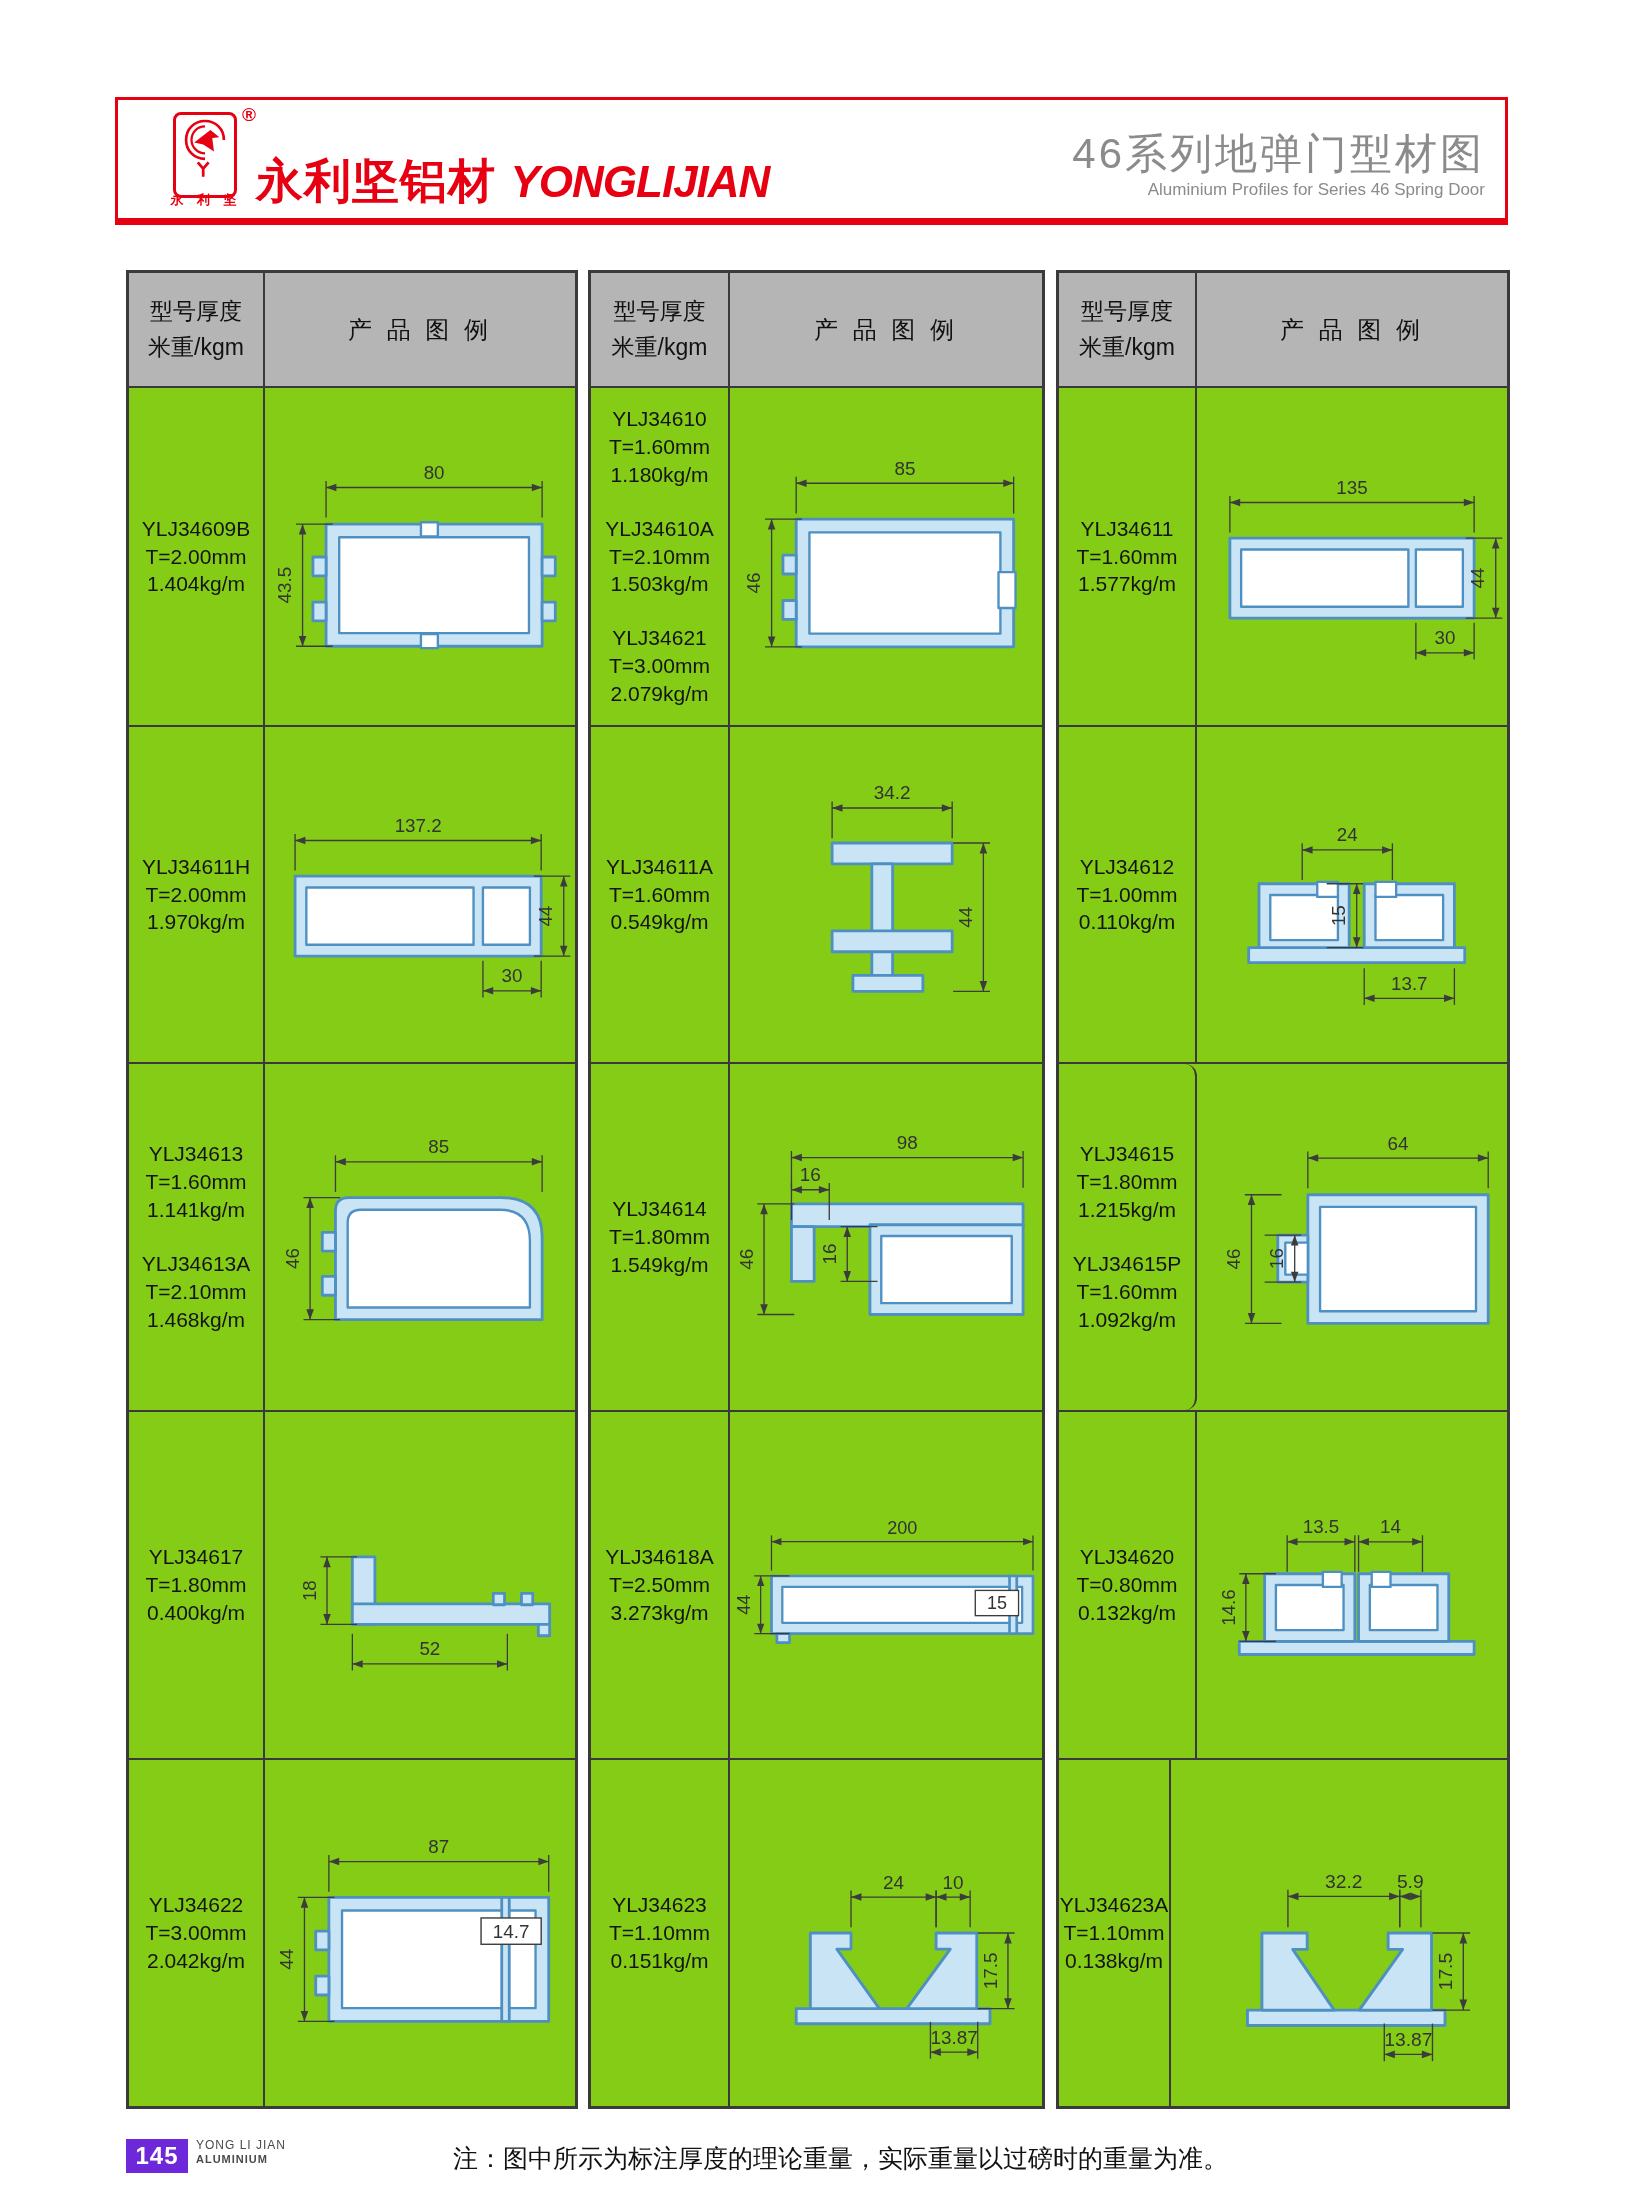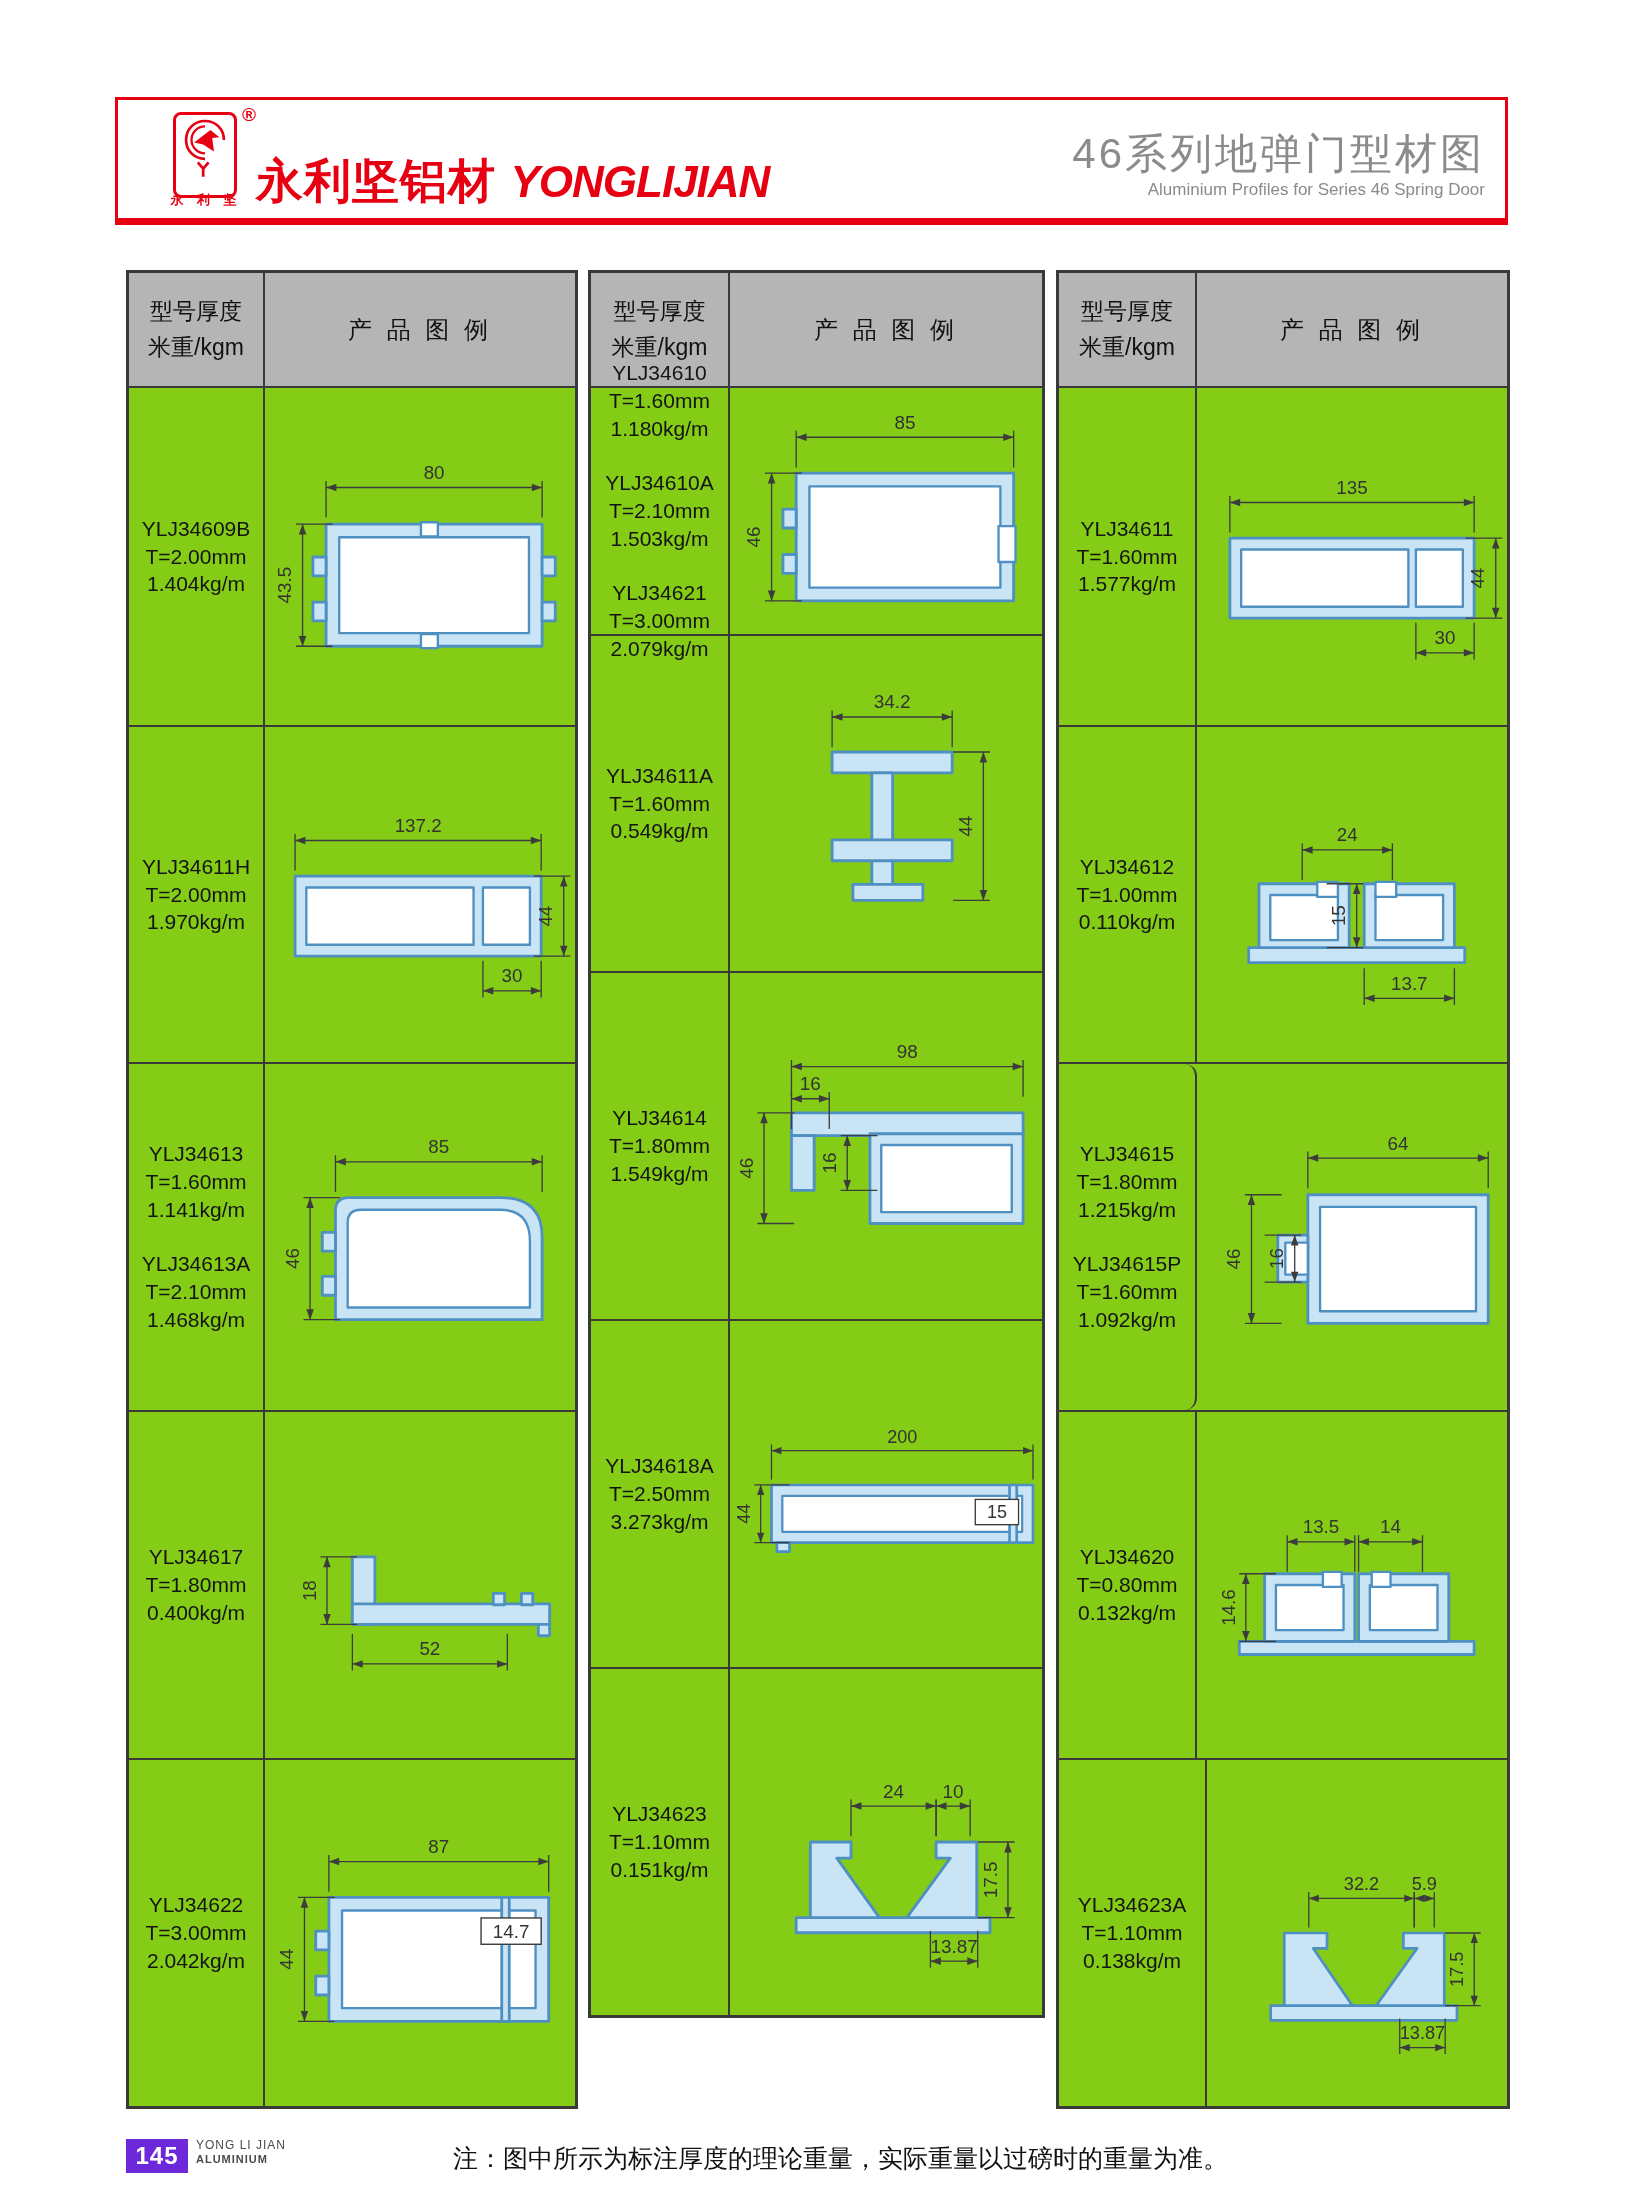--- a/index.html
+++ b/index.html
@@ -256,21 +256,21 @@
       <div class="grp" style="width: 457px; margin-right: 11px;">
         <div class="g-row" style="height: 113px;">
           <div class="cell lbl hcell" style="width: 139px;">
             <div class="hline">型号厚度</div>
             <div class="hline">米重/kgm</div>
           </div>
           <div class="cell draw hcell">
             <div class="fig-hdr">产 品 图 例</div>
           </div>
         </div>
-        <div class="g-row" style="height: 248px;">
+        <div class="g-row" style="height: 339px;">
           <div class="cell lbl" style="width: 139px;">
             <div class="model">
               <div>YLJ34610</div>
               <div>T=1.60mm</div>
               <div>1.180kg/m</div>
             </div>
             <div class="model">
               <div>YLJ34610A</div>
               <div>T=2.10mm</div>
               <div>1.503kg/m</div>
@@ -599,21 +599,21 @@
               <line class="dim" x1="45" y1="138" x2="84" y2="138"></line>
               <line class="dim" x1="45" y1="210" x2="84" y2="210"></line>
               <line class="dim" x1="52" y1="138" x2="52" y2="210"></line>
               <path class="dar" d="M52,138 l-4,11 h8 z"></path>
               <path class="dar" d="M52,210 l-4,-11 h8 z"></path>
               <text class="dt" transform="rotate(-90 40 174)" x="40" y="174" text-anchor="middle">14.6</text>
             </svg>
           </div>
         </div>
         <div class="g-row" style="height: 348px;">
-          <div class="cell lbl" style="width: 148px;">
+          <div class="cell lbl" style="width: 112px;">
             <div class="model">
               <div>YLJ34623A</div>
               <div>T=1.10mm</div>
               <div>0.138kg/m</div>
             </div>
           </div>
           <div class="cell draw">
             <svg width="318" height="290" viewBox="0 0 330 300">
               <rect class="prof" x="70" y="230" width="205" height="16"></rect>
               <path class="prof" d="M85,150 L132,150 L132,167 L117,167 L160,230 L85,230 Z"></path>

